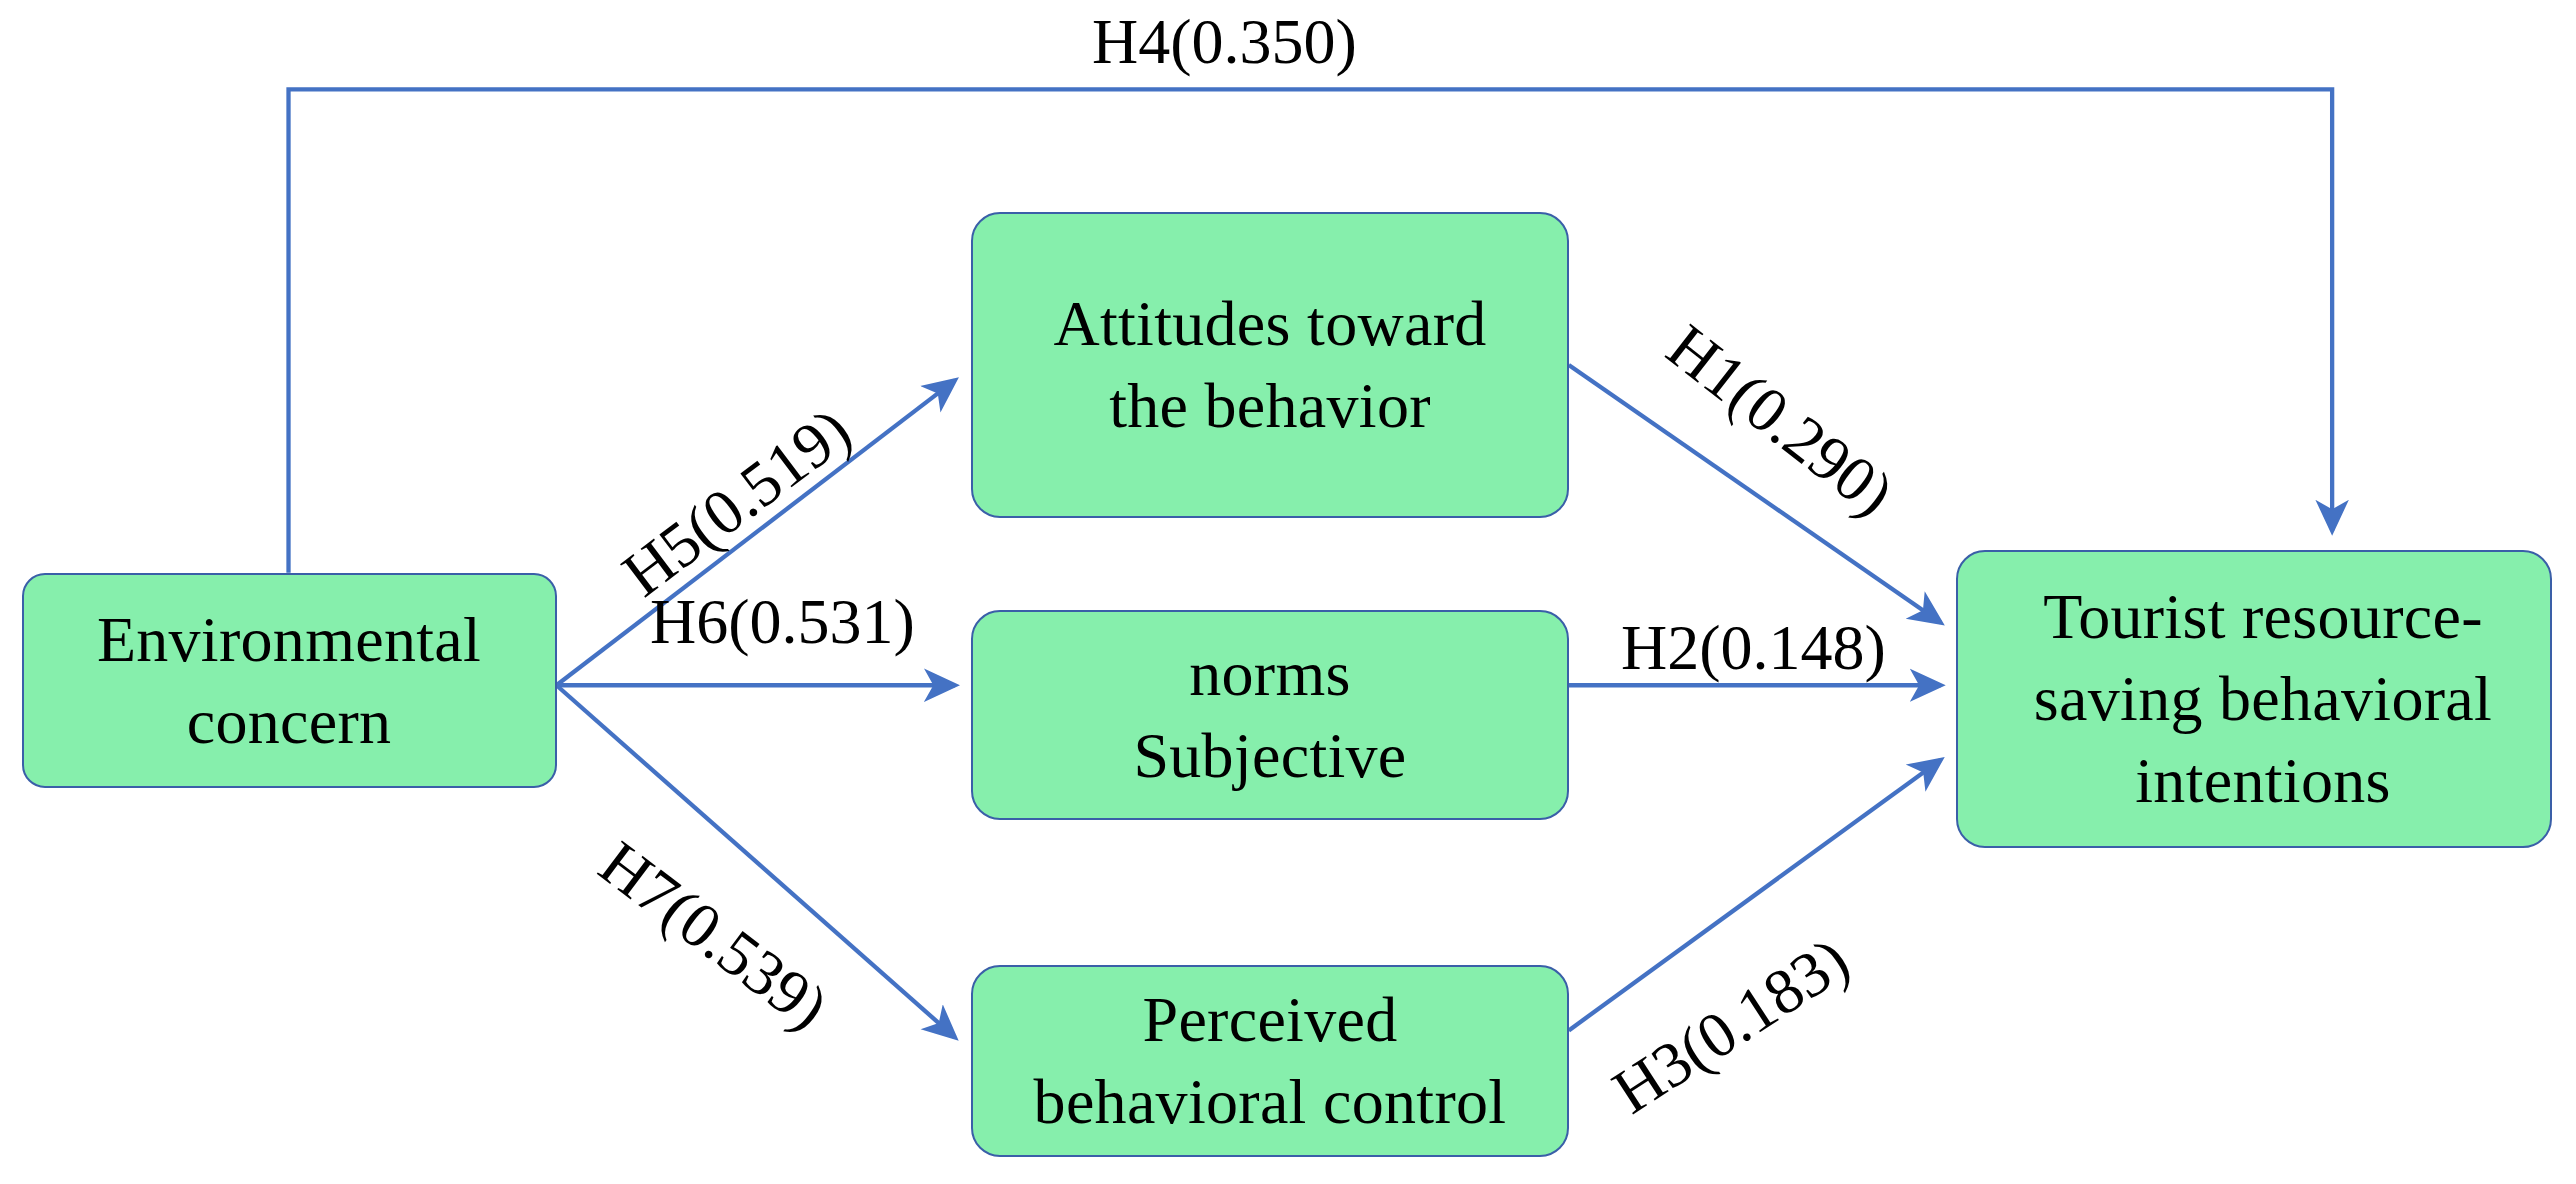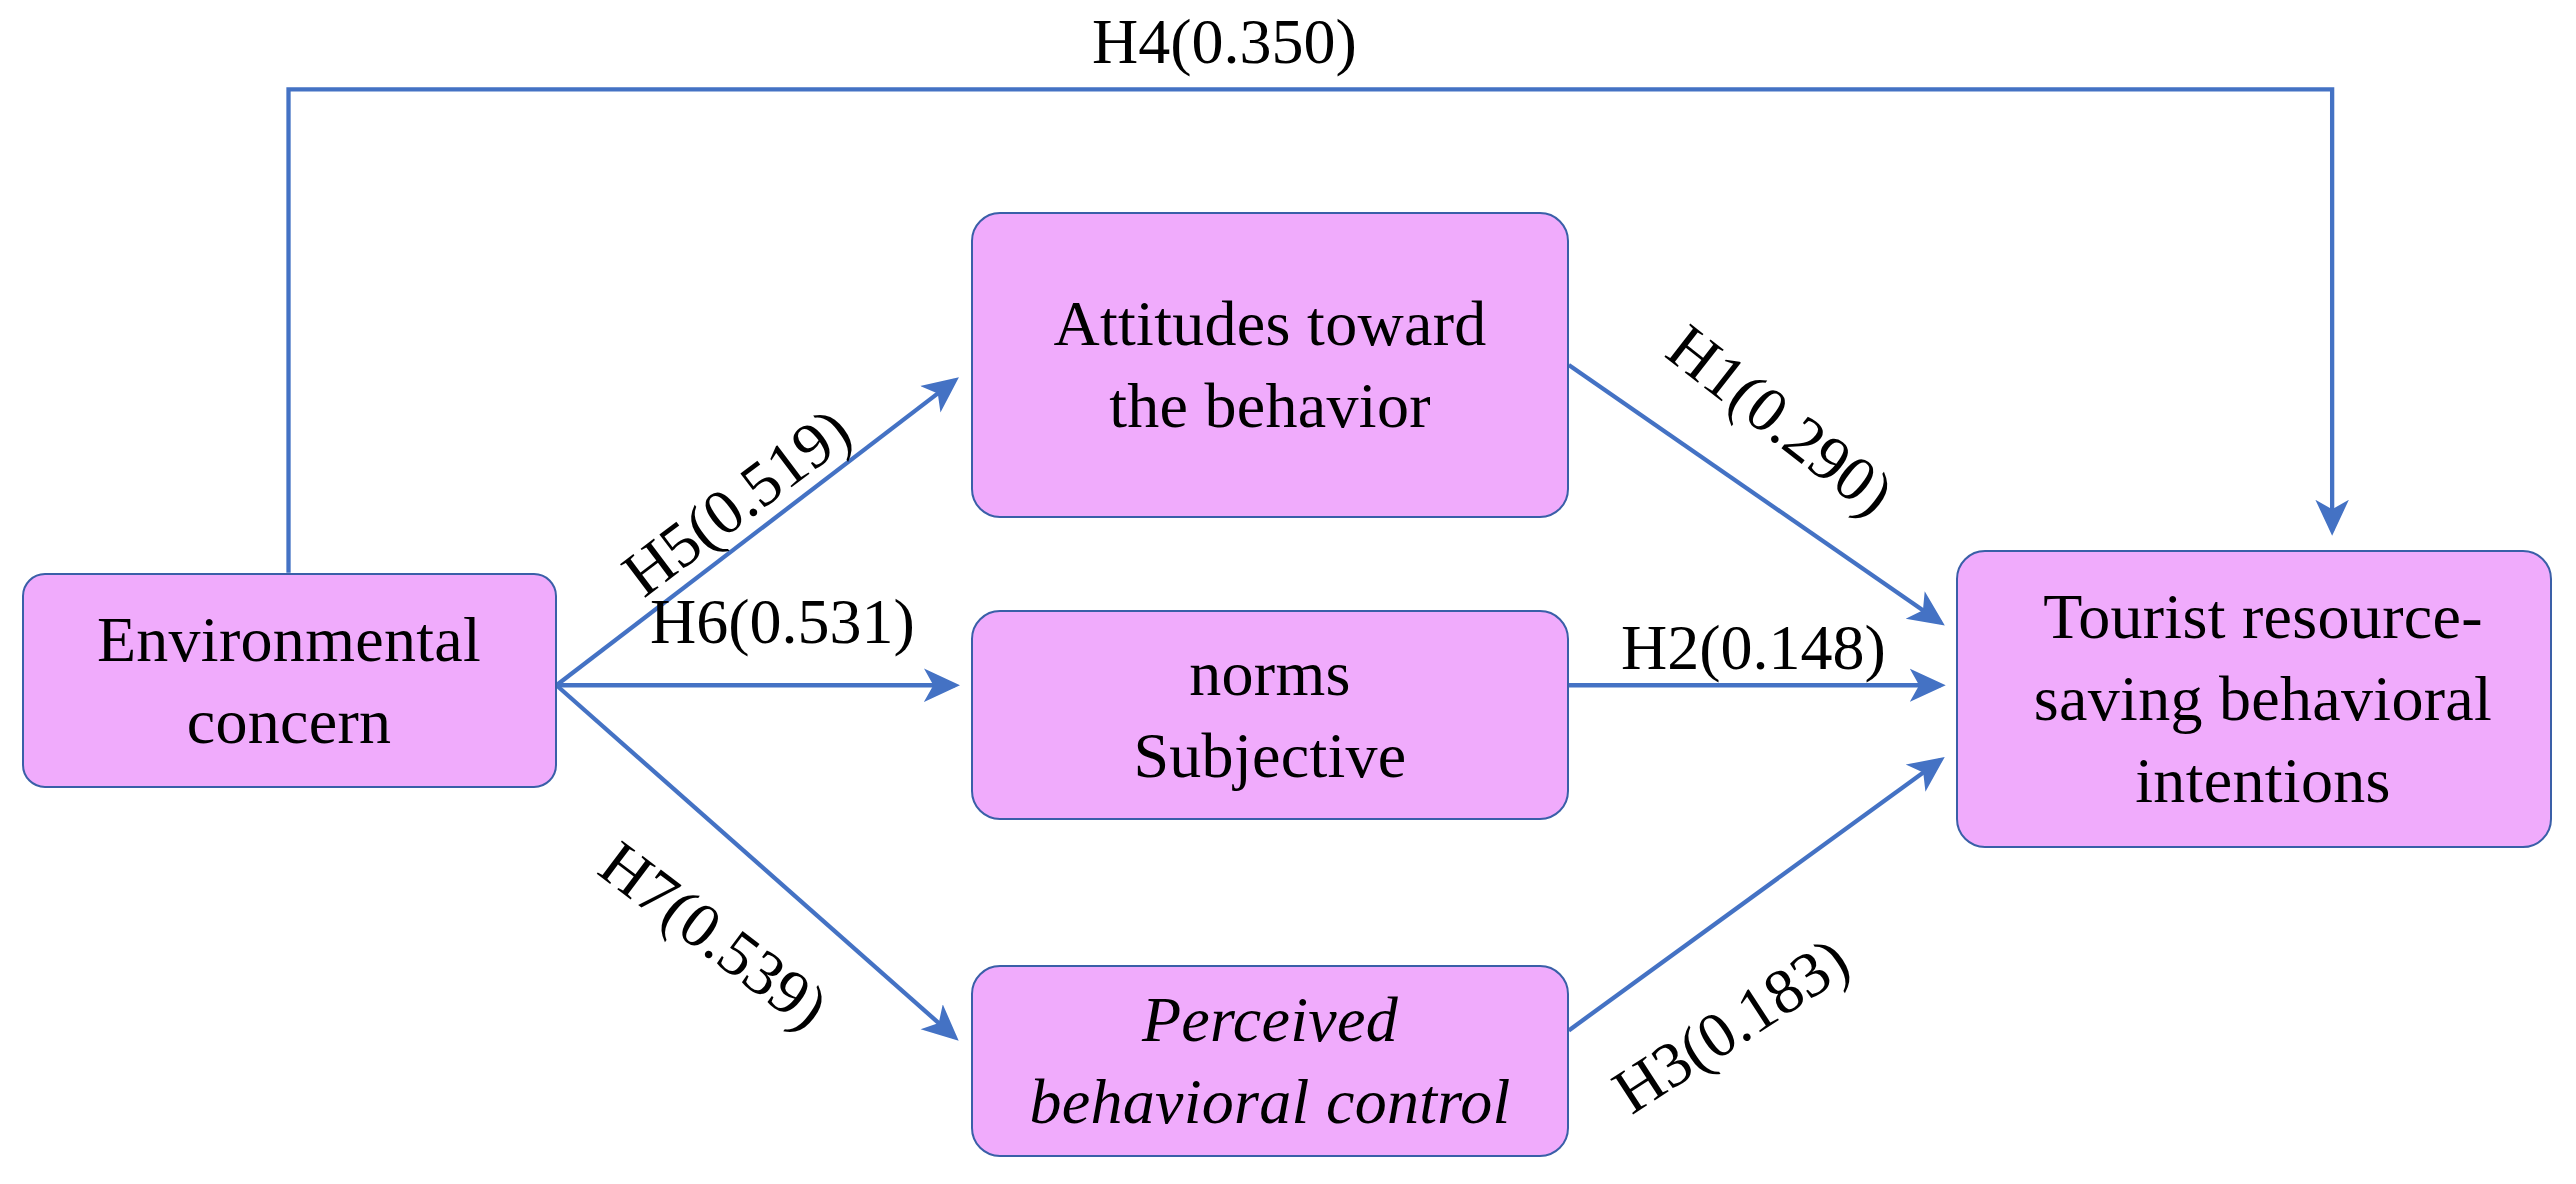--- a/index.html
+++ b/index.html
@@ -9,21 +9,21 @@
     height:1185px;
     background:#ffffff;
     overflow:hidden;
     font-family:"Liberation Serif","DejaVu Serif",serif;
   }
   #edges{position:absolute;left:0;top:0;width:2576px;height:1185px;}
 
   .node{
     position:absolute;
     box-sizing:border-box;
-    background:#f0abfc;
+    background:#86efac;
     border:2.6px solid #3a5fa8;
     border-radius:29px;
     display:flex;
     align-items:center;
     justify-content:center;
     text-align:center;
     color:#000000;
     font-size:64px;
     line-height:1.28;
     letter-spacing:0.3px;
@@ -83,21 +83,21 @@
     </div>
   </div>
 
   <div class="node" style="left:971px;top:610px;width:598px;height:210px;">
     <div>
       <span>norms</span>
       <span>Subjective</span>
     </div>
   </div>
 
-  <div class="node" style="left:971px;top:965px;width:598px;height:192px;font-style:italic;">
+  <div class="node" style="left:971px;top:965px;width:598px;height:192px;">
     <div>
       <span>Perceived</span>
       <span>behavioral control</span>
     </div>
   </div>
 
   <div class="node" style="left:1956px;top:550px;width:596px;height:298px;padding-left:40px;">
     <div>
       <span>Tourist resource-</span>
       <span>saving behavioral</span>

